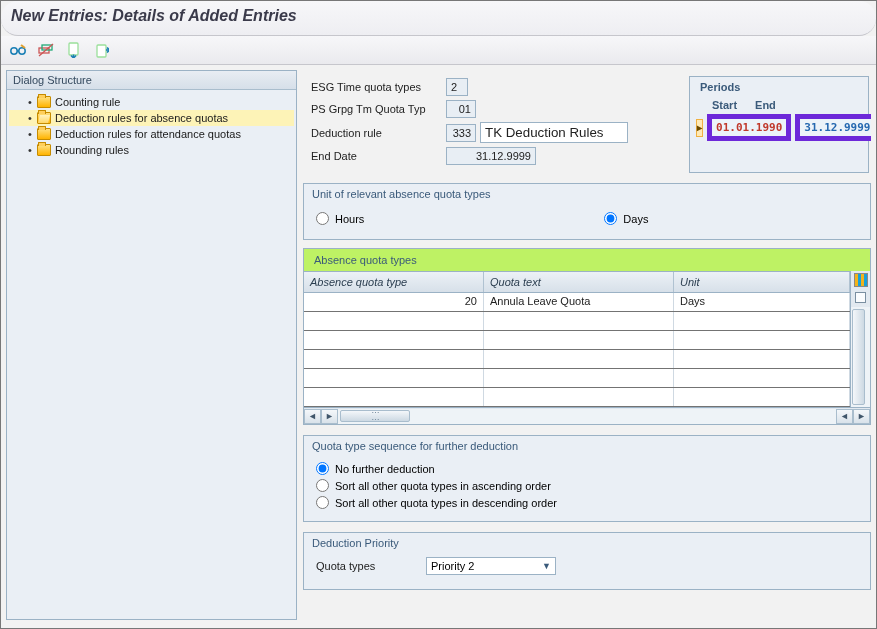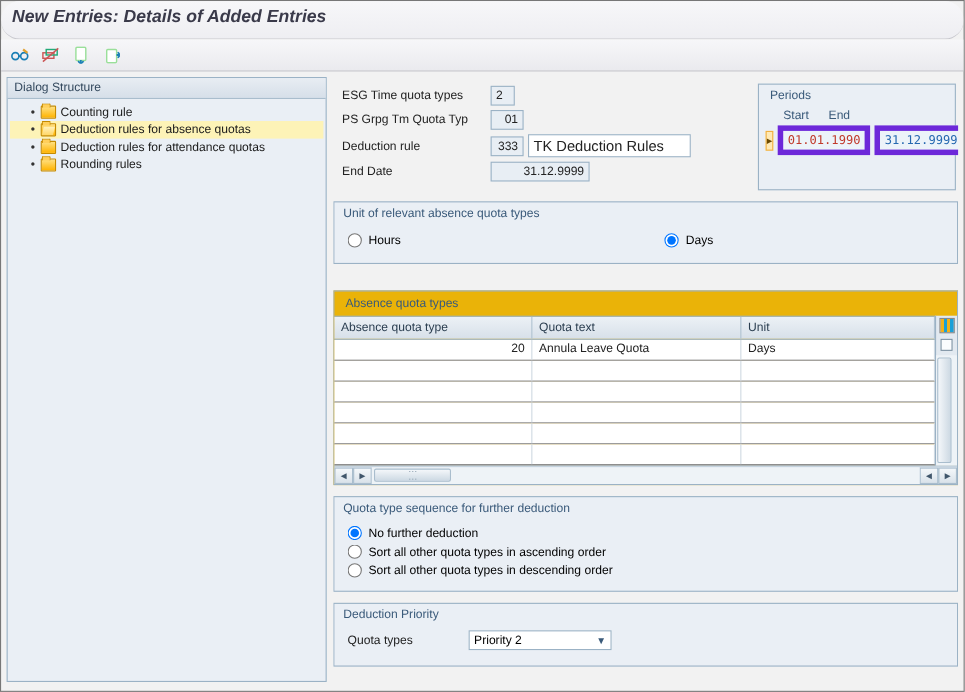--- a/index.html
+++ b/index.html
@@ -30,43 +30,43 @@
 
   .fields { padding: 8px 4px 4px 8px; }
   .field-row { display:flex; align-items:center; margin-bottom:4px; }
   .field-row label { width: 135px; color:#222; }
   .ro-input { background:#e8eef4; border:1px solid #9bb2c5; padding:2px 4px; color:#222;text-align:right; }
   .w30 { width: 22px; text-align:left;}
   .w35 { width: 30px; }
   .w85 { width: 90px; }
   .txtinput { background:#fff; border:1px solid #9bb2c5; padding:2px 4px; color:#222; width: 148px; }
 
-  .periods-box { border:1px solid #9bb2c5; margin-top:6px; padding: 2px 6px 14px 6px; background:#eaeff5; width: 180px; flex:none; margin-right:2px;}
+  .periods-box { border:1px solid #9bb2c5; margin-top:6px; padding: 2px 6px 14px 6px; background:#eaeff5; width: 180px; flex:none; margin-right:2px;font-weight:bold;}
   .periods-box .grp-title { color:#3a5a7a; padding:2px 0 6px 4px; }
   .periods-cols { display:flex; gap:18px; padding-left: 16px; color:#3a5a7a; margin-bottom:3px;}
   .periods-vals { display:flex; align-items:center; gap:4px; }
   .arrow-btn { width:13px; height:18px; border:1px solid #f0b040; background:#ffe9b4; color:#6b4a00; display:flex; align-items:center; justify-content:center; font-size:10px; cursor:pointer;}
   .date-box { border:5px solid #6d28d9; padding:2px 4px; background:#ecf3f9; font-family: monospace; font-size:11px; }
   .date-start { color:#c0392b; }
   .date-end { color:#2568b0; }
 
   .group { border:1px solid #9bb2c5; background:#eaeff5; margin-top:10px; }
   .group .grp-title { color:#3a5a7a; padding: 4px 8px; }
   .group .grp-body { padding: 4px 12px 10px 12px; }
 
   .radio-row { display:flex; align-items:center; gap:6px; padding:2px 0; }
   .radio-row input { margin:0; }
   .unit-radios { display:flex; gap:240px; padding:6px 12px 12px 12px;}
 
-  .tbl-wrap { border:1px solid #9bb2c5; margin-top:24px; background:#eab308; }
+  .tbl-wrap { border:1px solid #9bb2c5; margin-top:8px; background:#bef264; }
   .tbl-title { color:#3a5a7a; padding:5px 10px; }
   .tbl-area { display:flex; }
   .tbl { flex:1; }
   .tbl-head { display:flex; background:linear-gradient(#ecf1f6,#d7e0e9); border-top:1px solid #9bb2c5; border-bottom:1px solid #9bb2c5;}
-  .th { padding:4px 6px; border-right:1px solid #b0c2d1; color:#2b3e50; }
+  .th { padding:4px 6px; border-right:1px solid #b0c2d1; color:#2b3e50;font-style:italic; }
   .c1 { width:180px; } .c2 { width:190px; } .c3 { flex:1; }
   .tbl-body { }
   .tr { display:flex; border-bottom:1px solid #737373; background:#fff; height:19px; }
   .td { padding:2px 6px; border-right:1px solid #cfd9e2; color:#222; overflow:hidden; white-space:nowrap;}
   .td.c1 { text-align:right; }
   .side-ctrl { width:20px; border-left:1px solid #9bb2c5; background:#e2e9f0; display:flex; flex-direction:column; align-items:center; }
   .cfg-icon { width:14px; height:14px; margin-top:2px; background:repeating-linear-gradient(90deg,#f2b21b 0 3px,#19a0d8 3px 6px); border:1px solid #888; cursor:pointer;}
   .chk { width:11px; height:11px; border:1px solid #7a8fa1; background:#fafcfe; margin-top:5px; cursor:pointer;}
   .hsb { display:flex; align-items:center; background:#e2e9f0; border-top:1px solid #9bb2c5; height:17px; }
   .sb-btn { width:17px; height:15px; border:1px solid #a9bdcd; background:linear-gradient(#f4f7fa,#d9e2ea); display:flex; align-items:center; justify-content:center; font-size:9px; color:#40566b; cursor:pointer;}

